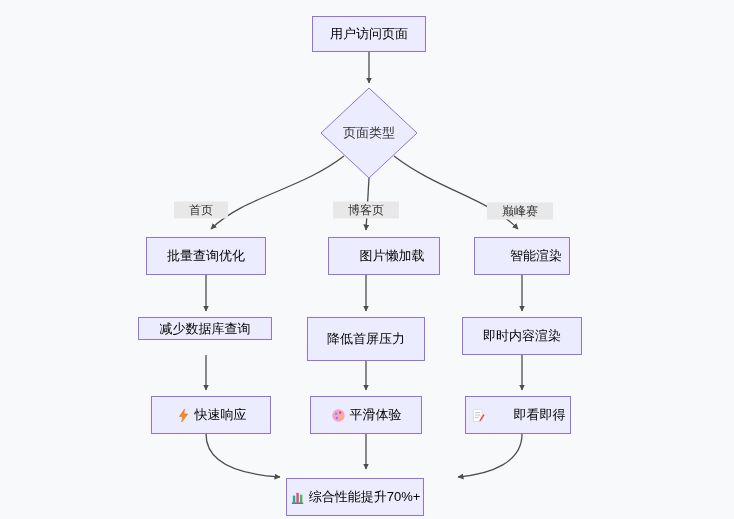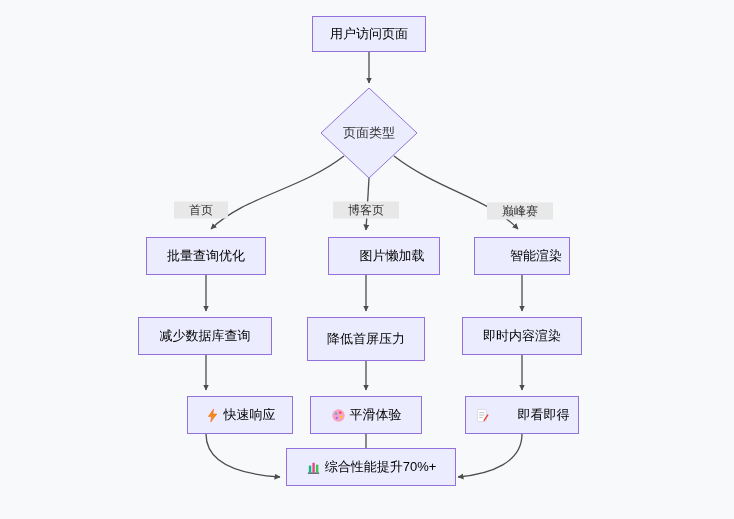--- a/index.html
+++ b/index.html
@@ -35,27 +35,27 @@
     line-height: 15px;
     white-space: nowrap;
   }
   .icon { display: inline-flex; width: 15px; height: 15px; }
   .icon svg { width: 15px; height: 15px; }
   
   #n-start { left: 312px; top: 16px;  width: 114px; height: 36px; }
   #n-c1r1  { left: 146px; top: 237px; width: 120px; height: 38px; }
   #n-c2r1  { left: 328px; top: 237px; width: 112px; height: 38px; padding-left: 16px; }
   #n-c3r1  { left: 474px; top: 237px; width: 96px;  height: 38px; padding-left: 28px; }
-  #n-c1r2  { left: 138px; top: 317px; width: 134px; height: 38px; }
+  #n-c1r2  { left: 138px; top: 317px; width: 134px; height: 23px; }
   #n-c2r2  { left: 307px; top: 317px; width: 118px; height: 44px; }
   #n-c3r2  { left: 462px; top: 317px; width: 120px; height: 38px; }
-  #n-c1r3  { left: 151px; top: 396px; width: 106px; height: 38px; margin-left: 36px; }
+  #n-c1r3  { left: 151px; top: 396px; width: 120px; height: 38px; }
   #n-c2r3  { left: 310px; top: 396px; width: 112px; height: 38px; }
-  #n-c3r3  { left: 465px; top: 396px; width: 114px; height: 38px; gap: 28px; }
-  #n-end   { left: 286px; top: 448px; width: 170px; height: 38px; }
+  #n-c3r3  { left: 465px; top: 396px; width: 106px; height: 38px; gap: 28px; }
+  #n-end   { left: 286px; top: 478px; width: 138px; height: 38px; }
   #el-home { left: 201px; top: 210px; }
   #el-blog { left: 366px; top: 210px; }
   #el-peak { left: 520px; top: 211px; }
 </style>
 </head>
 <body>
 
 <div class="canvas">
 
   <svg class="edges" viewBox="0 0 734 519">

